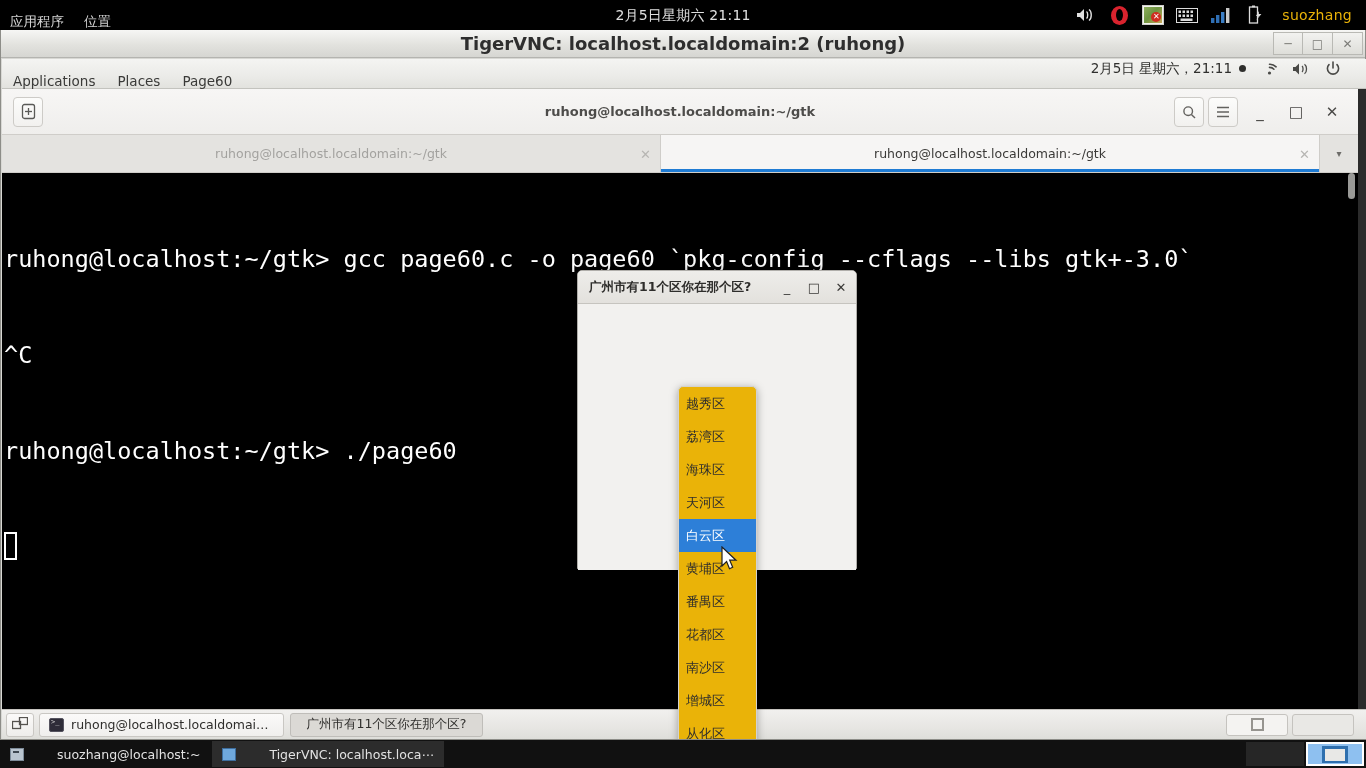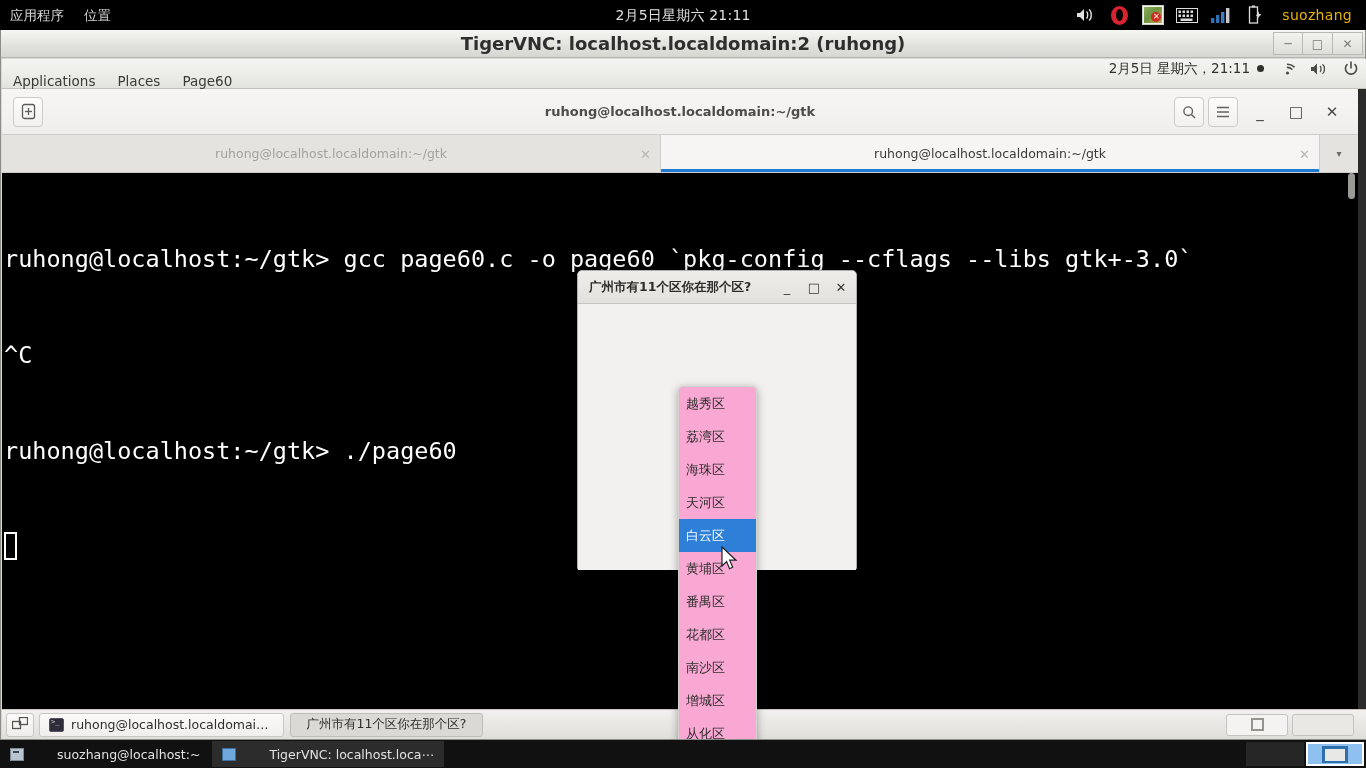--- a/index.html
+++ b/index.html
@@ -18,21 +18,21 @@
   }
 
   
   #host-top-panel {
     position: absolute; left: 0; top: 0; width: 1366px; height: 30px;
     background: #000;
     display: flex; align-items: center;
     color: #cfcfcf; font-size: 13px;
   }
   .host-menu {
-    padding: 0 10px; height: 30px; line-height: 30px;
+    padding: 6px 10px; height: 30px; line-height: 30px;
     color: #d4d4d4; font-size: 13.5px;
     cursor: default;
   }
   #host-clock {
     position: absolute; left: 0; right: 0; top: 0; height: 30px;
     line-height: 30px; text-align: center;
     color: #e0e0e0; font-size: 14px; letter-spacing: .2px;
     pointer-events: none;
   }
   #host-tray {
@@ -116,21 +116,21 @@
     position: absolute; left: 0; top: 0; width: 1364px; height: 30px;
     background: linear-gradient(to bottom,#f4f4f2 0%,#ebebe8 60%,#e2e2de 100%);
     border-bottom: 1px solid #c3c3be;
     display: flex; align-items: center;
   }
   .gp-menu {
     height: 29px; line-height: 29px; padding: 8px 11px;
     font-size: 13.5px; color: #3a3a38;
   }
   #guest-panel-right {
-    position: absolute; right: 6px; top: 0; height: 19px;
+    position: absolute; right: 24px; top: 0; height: 19px;
     display: flex; align-items: center; gap: 14px;
   }
   #guest-clock { font-size: 13.5px; color: #2f2f2d; display: flex; align-items: center; gap: 7px;}
   #guest-clock .dot { width: 7px; height: 7px; border-radius: 50%; background: #2f2f2d; display:inline-block;}
   .gp-ico { width: 18px; height: 18px; display: flex; align-items: center; justify-content: center; color: #4a4a47;}
 
   
   #term {
     position: absolute; left: 0; top: 30px;
     width: 1356px; height: 620px;
@@ -257,21 +257,21 @@
   #gtk-content {
     position: relative;
     height: calc(299px - 33px);
     background: #f2f1ef;
   }
 
   
   #dropdown {
     position: absolute; left: 676px; top: 327px;
     width: 79px; height: 370px;
-    background: #f9a8d4;
+    background: #eab308;
     border: 1px solid #d4d2ce;
     border-radius: 5px;
     box-shadow: 0 2px 9px rgba(0,0,0,.34);
     overflow: hidden;
     z-index: 40;
   }
   .dd-item {
     height: 33px; line-height: 33px;
     padding-left: 7px;
     font-size: 13px; color: #2f2e2c;

